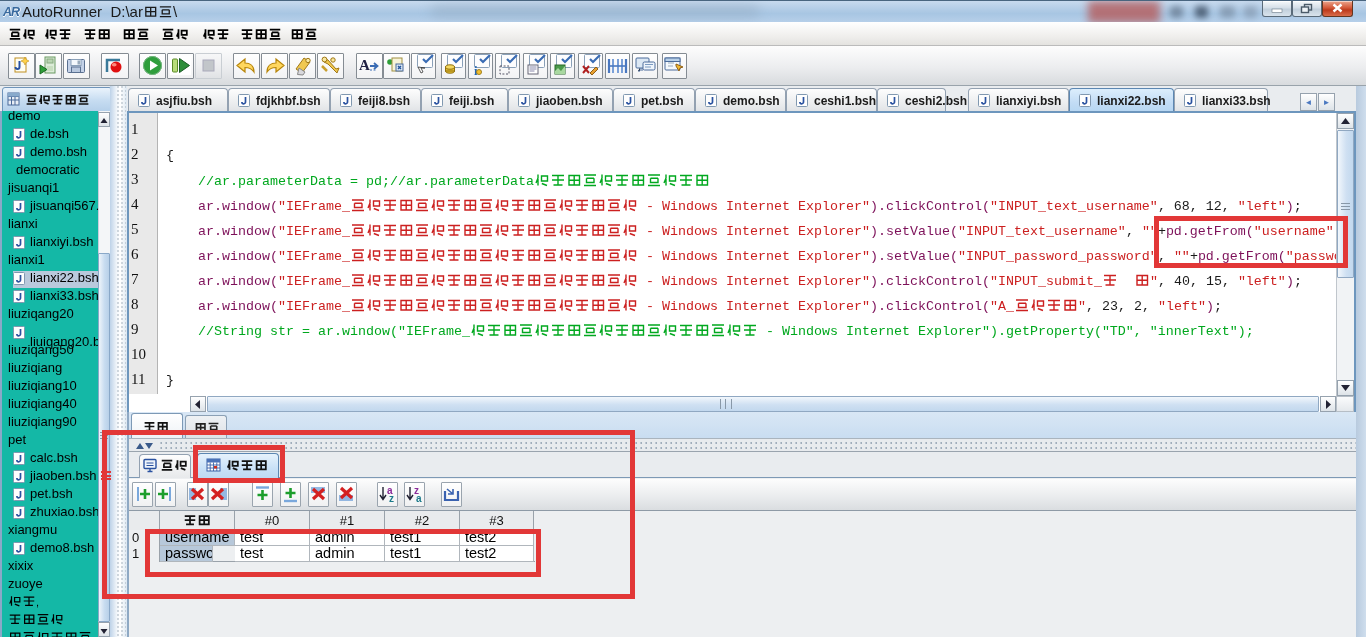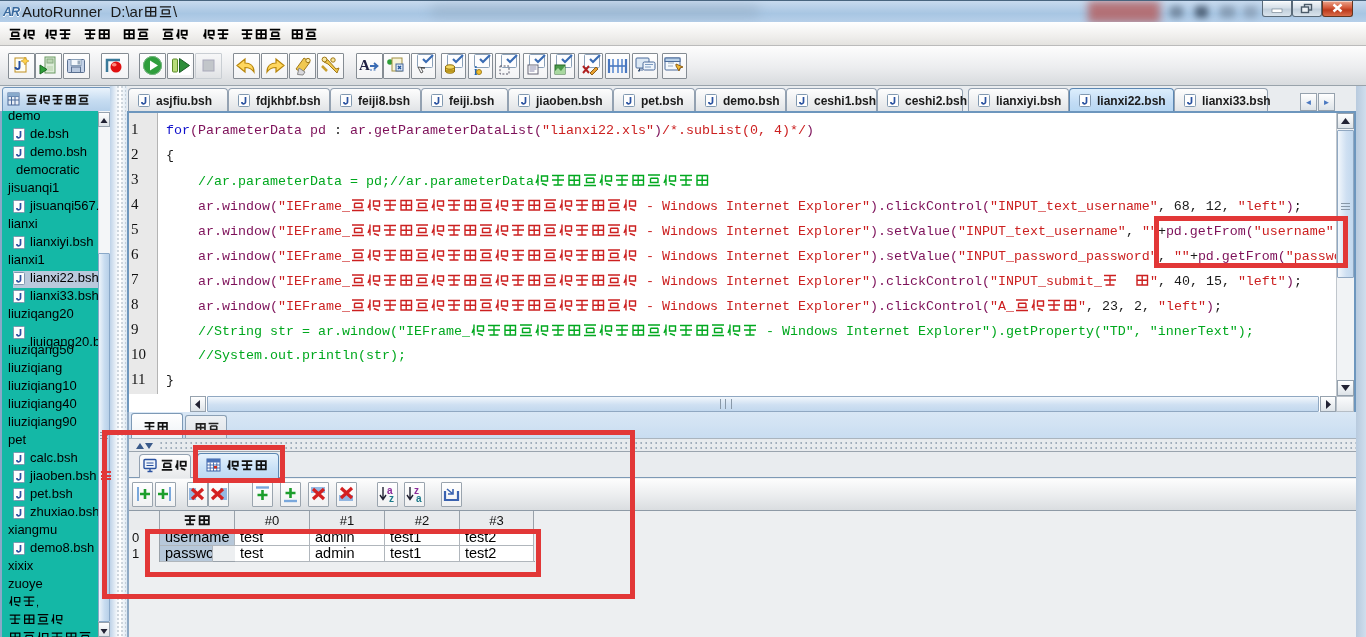--- a/index.html
+++ b/index.html
@@ -391,21 +391,21 @@
       </svg>jiaoben.bsh</div>
 <div class="etab" style="left:613px;top:88px;width:82px;padding:5px 0 0 27px"><svg class="abs" style="left:9px;top:5px" width="13" height="14" viewBox="0 0 13 14">
         <use href="#jpage"></use>
       </svg>pet.bsh</div>
 <div class="etab" style="left:695px;top:88px;width:91px;padding:5px 0 0 27px"><svg class="abs" style="left:9px;top:5px" width="13" height="14" viewBox="0 0 13 14">
         <use href="#jpage"></use>
       </svg>demo.bsh</div>
 <div class="etab" style="left:786px;top:88px;width:91px;padding:5px 0 0 27px"><svg class="abs" style="left:9px;top:5px" width="13" height="14" viewBox="0 0 13 14">
         <use href="#jpage"></use>
       </svg>ceshi1.bsh</div>
-<div class="etab" style="left:877px;top:88px;width:86px;padding:5px 16px 0 27px"><svg class="abs" style="left:9px;top:5px" width="13" height="14" viewBox="0 0 13 14">
+<div class="etab" style="left:877px;top:88px;width:69px;padding:5px 16px 0 27px"><svg class="abs" style="left:9px;top:5px" width="13" height="14" viewBox="0 0 13 14">
         <use href="#jpage"></use>
       </svg>ceshi2.bsh</div>
 <div class="etab" style="left:968px;top:88px;width:101px;padding:5px 0 0 27px"><svg class="abs" style="left:9px;top:5px" width="13" height="14" viewBox="0 0 13 14">
         <use href="#jpage"></use>
       </svg>lianxiyi.bsh</div>
 <div class="etab act" style="left:1069px;top:88px;width:105px;padding:5px 0 0 27px"><svg class="abs" style="left:9px;top:5px" width="13" height="14" viewBox="0 0 13 14">
         <use href="#jpage"></use>
       </svg>lianxi22.bsh</div>
 <div class="etab" style="left:1174px;top:88px;width:94px;padding:5px 0 0 27px"><svg class="abs" style="left:9px;top:5px" width="13" height="14" viewBox="0 0 13 14">
         <use href="#jpage"></use>
@@ -419,21 +419,20 @@
 <div class="ln" style="top:171px">3</div>
 <div class="ln" style="top:196px">4</div>
 <div class="ln" style="top:221px">5</div>
 <div class="ln" style="top:246px">6</div>
 <div class="ln" style="top:271px">7</div>
 <div class="ln" style="top:296px">8</div>
 <div class="ln" style="top:321px">9</div>
 <div class="ln" style="top:346px">10</div>
 <div class="ln" style="top:371px">11</div>
 <div class="abs" style="left:159px;top:113px;width:1177px;height:281px;overflow:hidden">
-<div class="cl" style="left:7px;top:9px"><i>for</i>(ParameterData pd <em>:</em> ar.getParameterDataList(<b>"lianxi22.xls"</b>)<b>/*.subList(0, 4)*/</b>)</div>
 <div class="cl" style="left:7px;top:34px"><em>{</em></div>
 <div class="cl" style="left:39px;top:59px"><u>//ar.parameterData = pd;//ar.parameterData<svg class="hz" style="vertical-align:-3px" width="16" height="16" viewBox="0 0 16 16">
             <use href="#h4"></use>
           </svg><svg class="hz" style="vertical-align:-3px" width="16" height="16" viewBox="0 0 16 16">
             <use href="#h1"></use>
           </svg><svg class="hz" style="vertical-align:-3px" width="16" height="16" viewBox="0 0 16 16">
             <use href="#h2"></use>
           </svg><svg class="hz" style="vertical-align:-3px" width="16" height="16" viewBox="0 0 16 16">
             <use href="#h3"></use>
           </svg><svg class="hz" style="vertical-align:-3px" width="16" height="16" viewBox="0 0 16 16">
@@ -678,21 +677,20 @@
             <use href="#h1"></use>
           </svg><svg class="hz" style="vertical-align:-3px" width="16" height="16" viewBox="0 0 16 16">
             <use href="#h2"></use>
           </svg><svg class="hz" style="vertical-align:-3px" width="16" height="16" viewBox="0 0 16 16">
             <use href="#h3"></use>
           </svg><svg class="hz" style="vertical-align:-3px" width="16" height="16" viewBox="0 0 16 16">
             <use href="#h4"></use>
           </svg><svg class="hz" style="vertical-align:-3px" width="16" height="16" viewBox="0 0 16 16">
             <use href="#h1"></use>
           </svg> - Windows Internet Explorer").getProperty("TD", "innerText");</u></div>
-<div class="cl" style="left:39px;top:234px"><u>//System.out.println(str);</u></div>
 <div class="cl" style="left:7px;top:259px"><em>}</em></div>
 </div>
 <div class="abs" style="left:1336px;top:113px;width:18px;height:283px;background:#f1f3f5;border-left:1px solid #c0c6cc"></div>
 <div class="abs sbtn" style="left:1337px;top:113px;width:17px;height:16px"><svg width="15" height="14">
         <path d="M7.5 4l4.5 6H3z" fill="#223"></path>
       </svg></div>
 <div class="abs" style="left:1337px;top:130px;width:17px;height:148px;background:linear-gradient(90deg,#f2f7fc,#cfe0f2 55%,#c2d8ee);border:1px solid #90a8c2;border-radius:1px"></div>
 <div class="abs" style="left:1341px;top:203px;width:9px;height:7px;border-top:1px solid #8898a8;border-bottom:1px solid #8898a8"></div>
 <div class="abs" style="left:1341px;top:206px;width:9px;height:1px;background:#8898a8"></div>
 <div class="abs sbtn" style="left:1337px;top:380px;width:17px;height:16px"><svg width="15" height="14">

